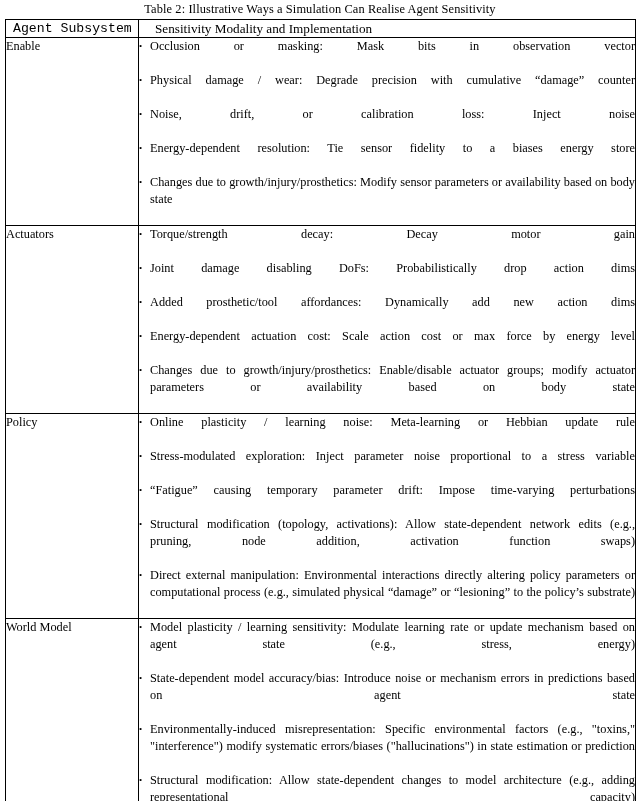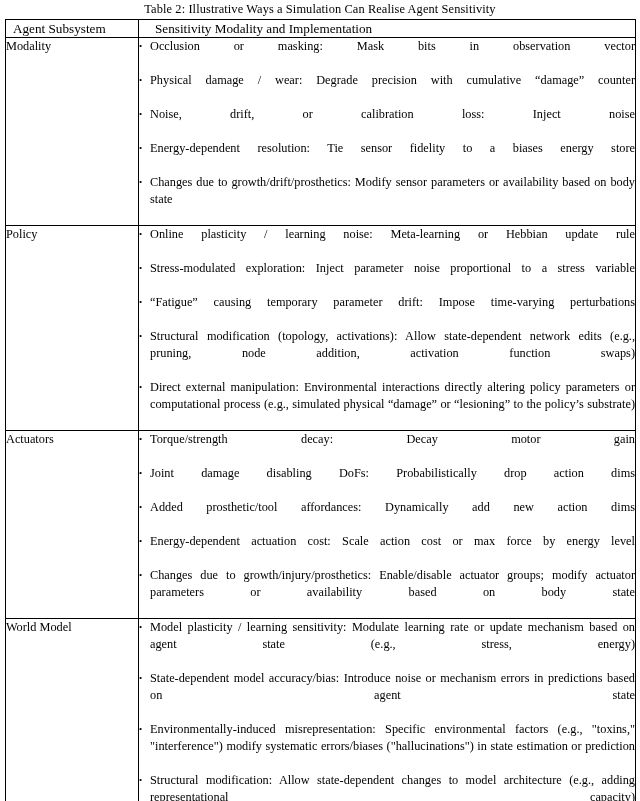--- a/index.html
+++ b/index.html
@@ -47,21 +47,21 @@
   }
   
   thead th {
     border-top: 1px solid #000;
     border-bottom: 1px solid #000;
     font-weight: bold;
     font-size: 13.2px;
     line-height: 17px;
     padding: 2px 4px 3px 4px;
   }
-  thead th.h1 { padding-left: 7px; }
+  thead th.h1 { padding-left: 7px; font-family: Liberation Mono, monospace; }
   thead th.h2 { padding-left: 16px; }
 
   tbody td {
     font-size: 12.3px;
     line-height: 17px;
     border-top: 1px solid #000;
     border-bottom: 0;
   }
   tbody tr:last-child td { border-bottom: 1px solid #000; }
 
@@ -117,42 +117,69 @@
       <col class="c2">
     </colgroup>
     <thead>
       <tr>
         <th class="h1">Agent Subsystem</th>
         <th class="h2">Sensitivity Modality and Implementation</th>
       </tr>
     </thead>
     <tbody id="tbody">
         <tr>
-          <td class="subsys">Modality</td>
+          <td class="subsys">Enable</td>
           <td class="modality">
             <ul class="items">
               <li>
                 <span class="bullet">•</span>
                 <span class="txt">Occlusion or masking: Mask bits in observation vector</span>
               </li>
               <li>
                 <span class="bullet">•</span>
                 <span class="txt">Physical damage / wear: Degrade precision with cumulative “damage” counter</span>
               </li>
               <li>
                 <span class="bullet">•</span>
                 <span class="txt">Noise, drift, or calibration loss: Inject noise</span>
               </li>
               <li>
                 <span class="bullet">•</span>
                 <span class="txt">Energy-dependent resolution: Tie sensor fidelity to a biases energy store</span>
               </li>
               <li>
                 <span class="bullet">•</span>
-                <span class="txt">Changes due to growth/drift/prosthetics: Modify sensor parameters or availability based on body state</span>
+                <span class="txt">Changes due to growth/injury/prosthetics: Modify sensor parameters or availability based on body state</span>
+              </li>
+            </ul>
+          </td>
+        </tr>
+        <tr>
+          <td class="subsys">Actuators</td>
+          <td class="modality">
+            <ul class="items">
+              <li>
+                <span class="bullet">•</span>
+                <span class="txt">Torque/strength decay: Decay motor gain</span>
+              </li>
+              <li>
+                <span class="bullet">•</span>
+                <span class="txt">Joint damage disabling DoFs: Probabilistically drop action dims</span>
+              </li>
+              <li>
+                <span class="bullet">•</span>
+                <span class="txt">Added prosthetic/tool affordances: Dynamically add new action dims</span>
+              </li>
+              <li>
+                <span class="bullet">•</span>
+                <span class="txt">Energy-dependent actuation cost: Scale action cost or max force by energy level</span>
+              </li>
+              <li>
+                <span class="bullet">•</span>
+                <span class="txt">Changes due to growth/injury/prosthetics: Enable/disable actuator groups; modify actuator parameters or availability based on body state</span>
               </li>
             </ul>
           </td>
         </tr>
         <tr>
           <td class="subsys">Policy</td>
           <td class="modality">
             <ul class="items">
               <li>
                 <span class="bullet">•</span>
@@ -166,47 +193,20 @@
                 <span class="bullet">•</span>
                 <span class="txt">“Fatigue” causing temporary parameter drift: Impose time-varying perturbations</span>
               </li>
               <li>
                 <span class="bullet">•</span>
                 <span class="txt">Structural modification (topology, activations): Allow state-dependent network edits (e.g., pruning, node addition, activation function swaps)</span>
               </li>
               <li>
                 <span class="bullet">•</span>
                 <span class="txt">Direct external manipulation: Environmental interactions directly altering policy parameters or computational process (e.g., simulated physical “damage” or “lesioning” to the policy’s substrate)</span>
-              </li>
-            </ul>
-          </td>
-        </tr>
-        <tr>
-          <td class="subsys">Actuators</td>
-          <td class="modality">
-            <ul class="items">
-              <li>
-                <span class="bullet">•</span>
-                <span class="txt">Torque/strength decay: Decay motor gain</span>
-              </li>
-              <li>
-                <span class="bullet">•</span>
-                <span class="txt">Joint damage disabling DoFs: Probabilistically drop action dims</span>
-              </li>
-              <li>
-                <span class="bullet">•</span>
-                <span class="txt">Added prosthetic/tool affordances: Dynamically add new action dims</span>
-              </li>
-              <li>
-                <span class="bullet">•</span>
-                <span class="txt">Energy-dependent actuation cost: Scale action cost or max force by energy level</span>
-              </li>
-              <li>
-                <span class="bullet">•</span>
-                <span class="txt">Changes due to growth/injury/prosthetics: Enable/disable actuator groups; modify actuator parameters or availability based on body state</span>
               </li>
             </ul>
           </td>
         </tr>
         <tr>
           <td class="subsys">World Model</td>
           <td class="modality">
             <ul class="items">
               <li>
                 <span class="bullet">•</span>

